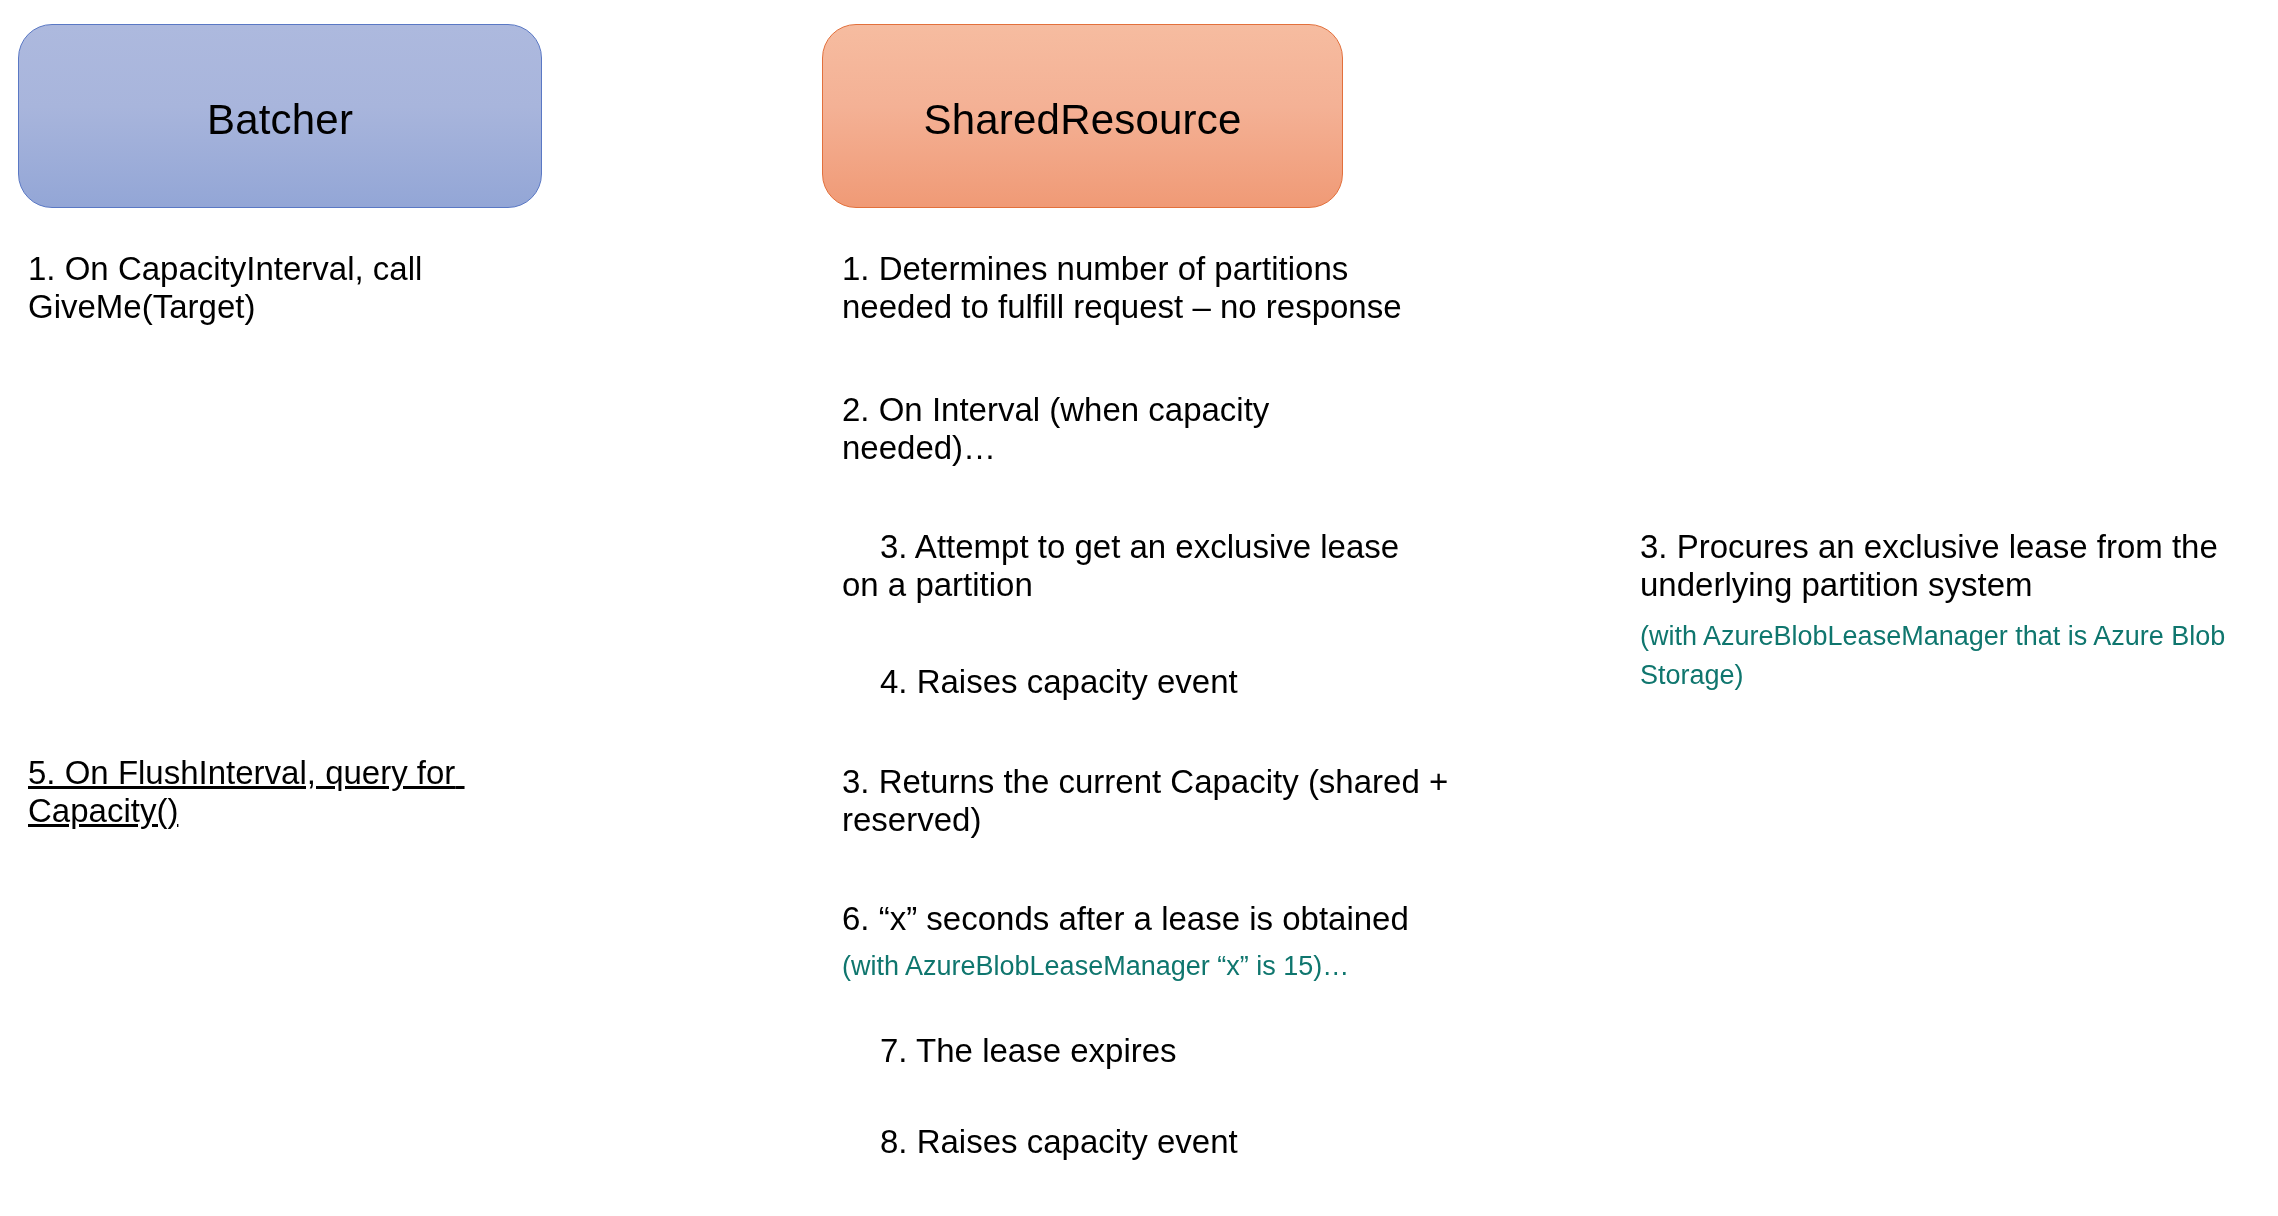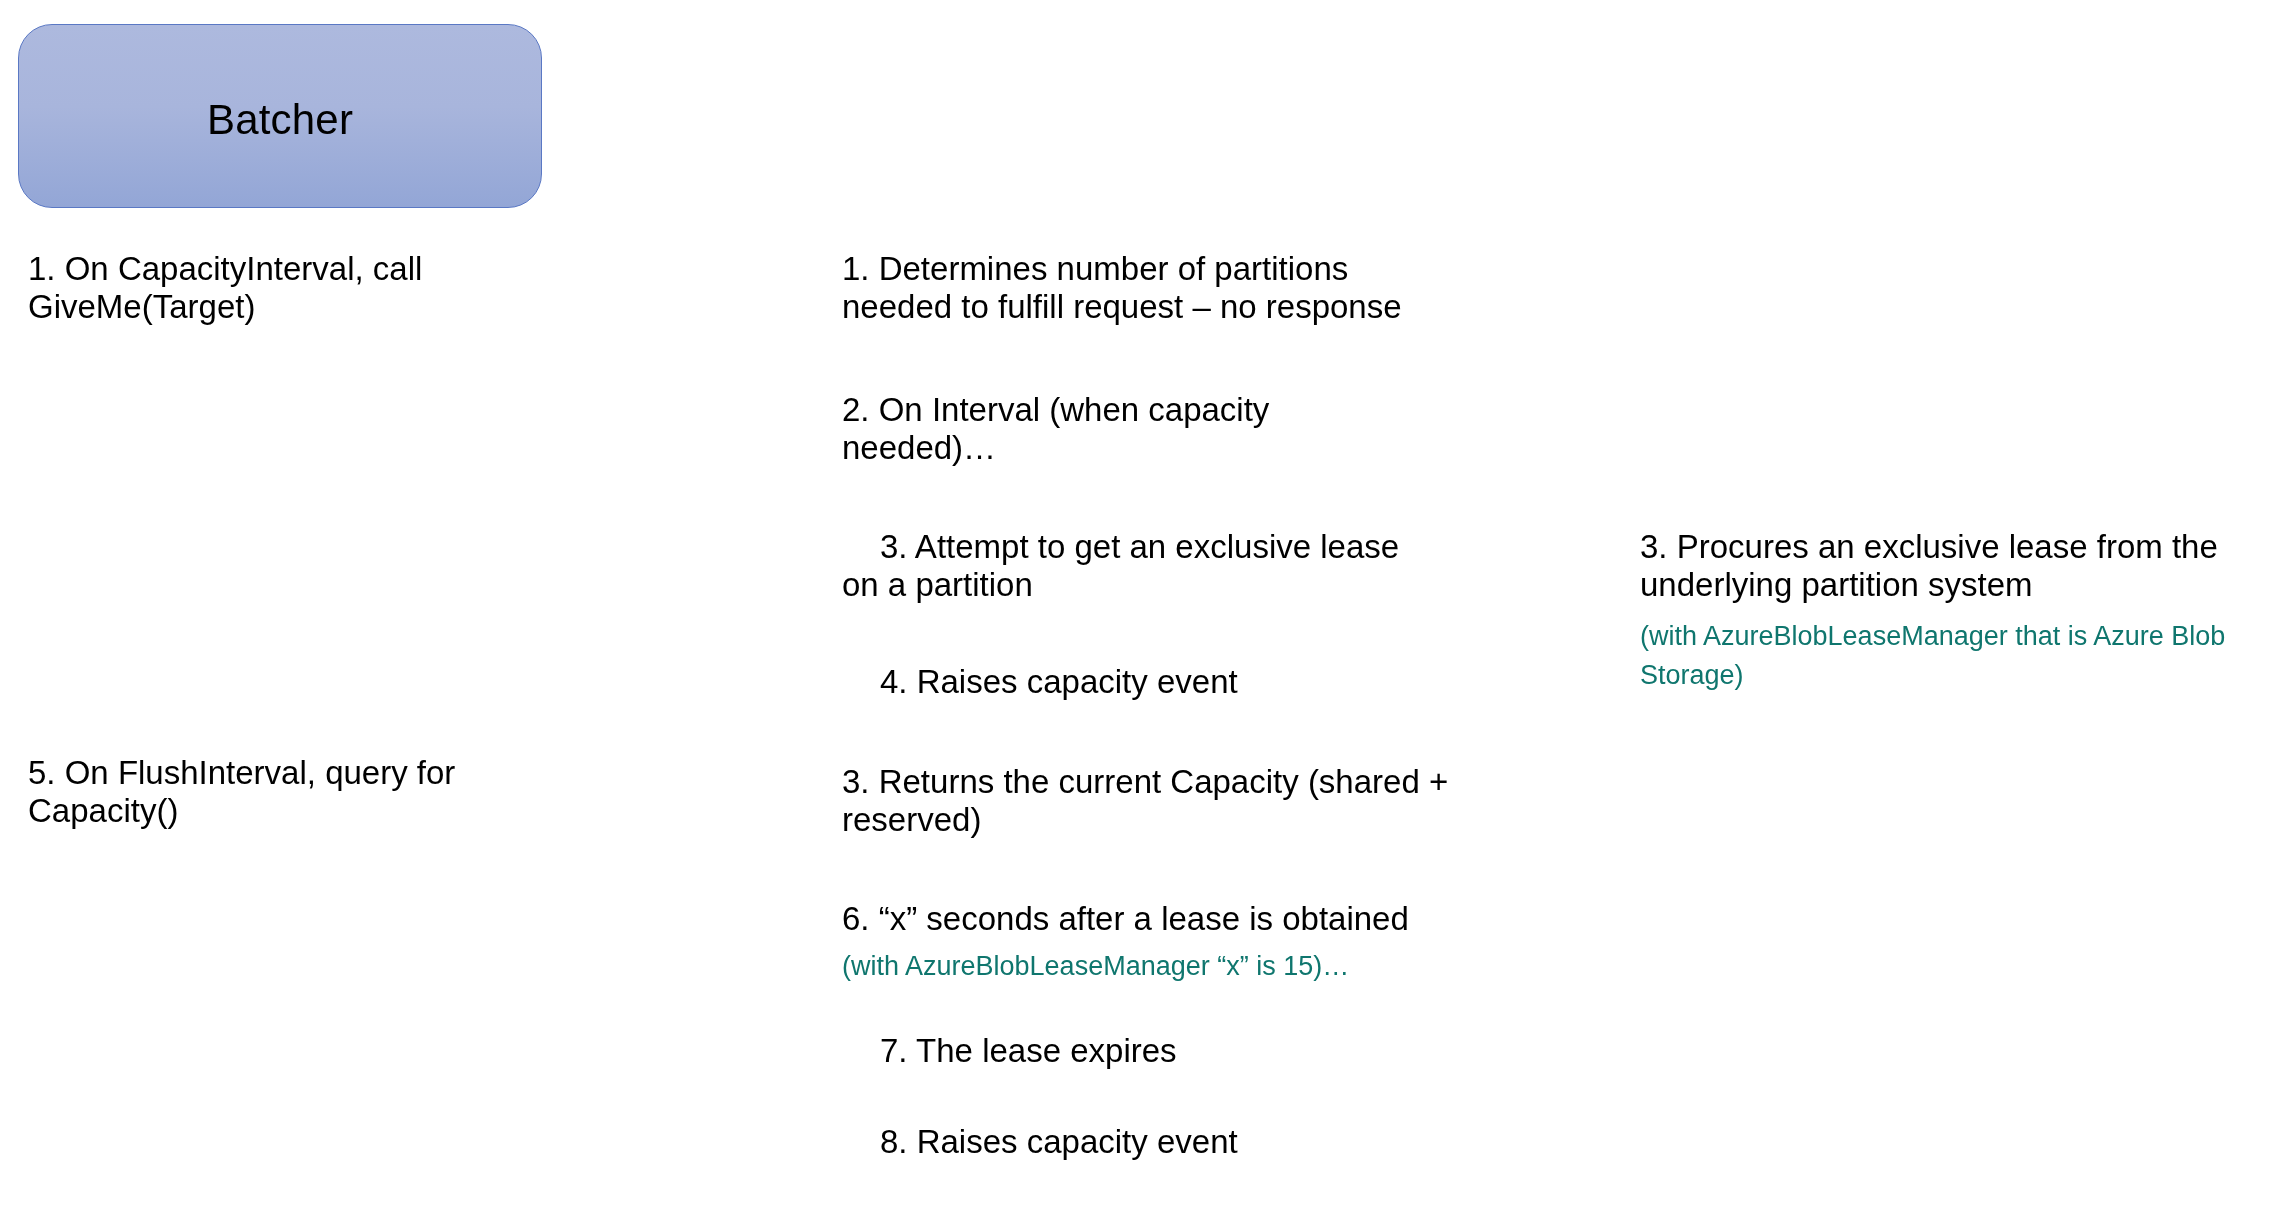--- a/index.html
+++ b/index.html
@@ -90,25 +90,28 @@
 </style>
 </head>
 <body>
 
 <div class="canvas">
 
   <div class="role-box" id="box-batcher">
     <span class="role-label">Batcher</span>
   </div>
 
+  <div class="role-box" id="box-sharedresource">
+    <span class="role-label">SharedResource</span>
+  </div>
 
 
   <div class="column" id="col-batcher">
     <div class="note" style="top:250px; width:430px;">1. On CapacityInterval, call GiveMe(Target)</div>
-    <div class="note" style="top:754px; width:460px;">5. On FlushInterval, query for Capacity()</div>
+    <div class="note" style="top:754px; width:460px;text-decoration:underline;">5. On FlushInterval, query for Capacity()</div>
   </div>
 
   <div class="column" id="col-shared">
     <div class="note" style="top:250px; width:625px;">1. Determines number of partitions needed to fulfill request – no response</div>
 
     <div class="note" style="top:391px; width:480px;">2. On Interval (when capacity needed)…</div>
 
     <div class="note indent" style="top:528px; width:600px;">3. Attempt to get an exclusive lease on a partition</div>
 
     <div class="note indent" style="top:663px; width:600px;">4. Raises capacity event</div>

